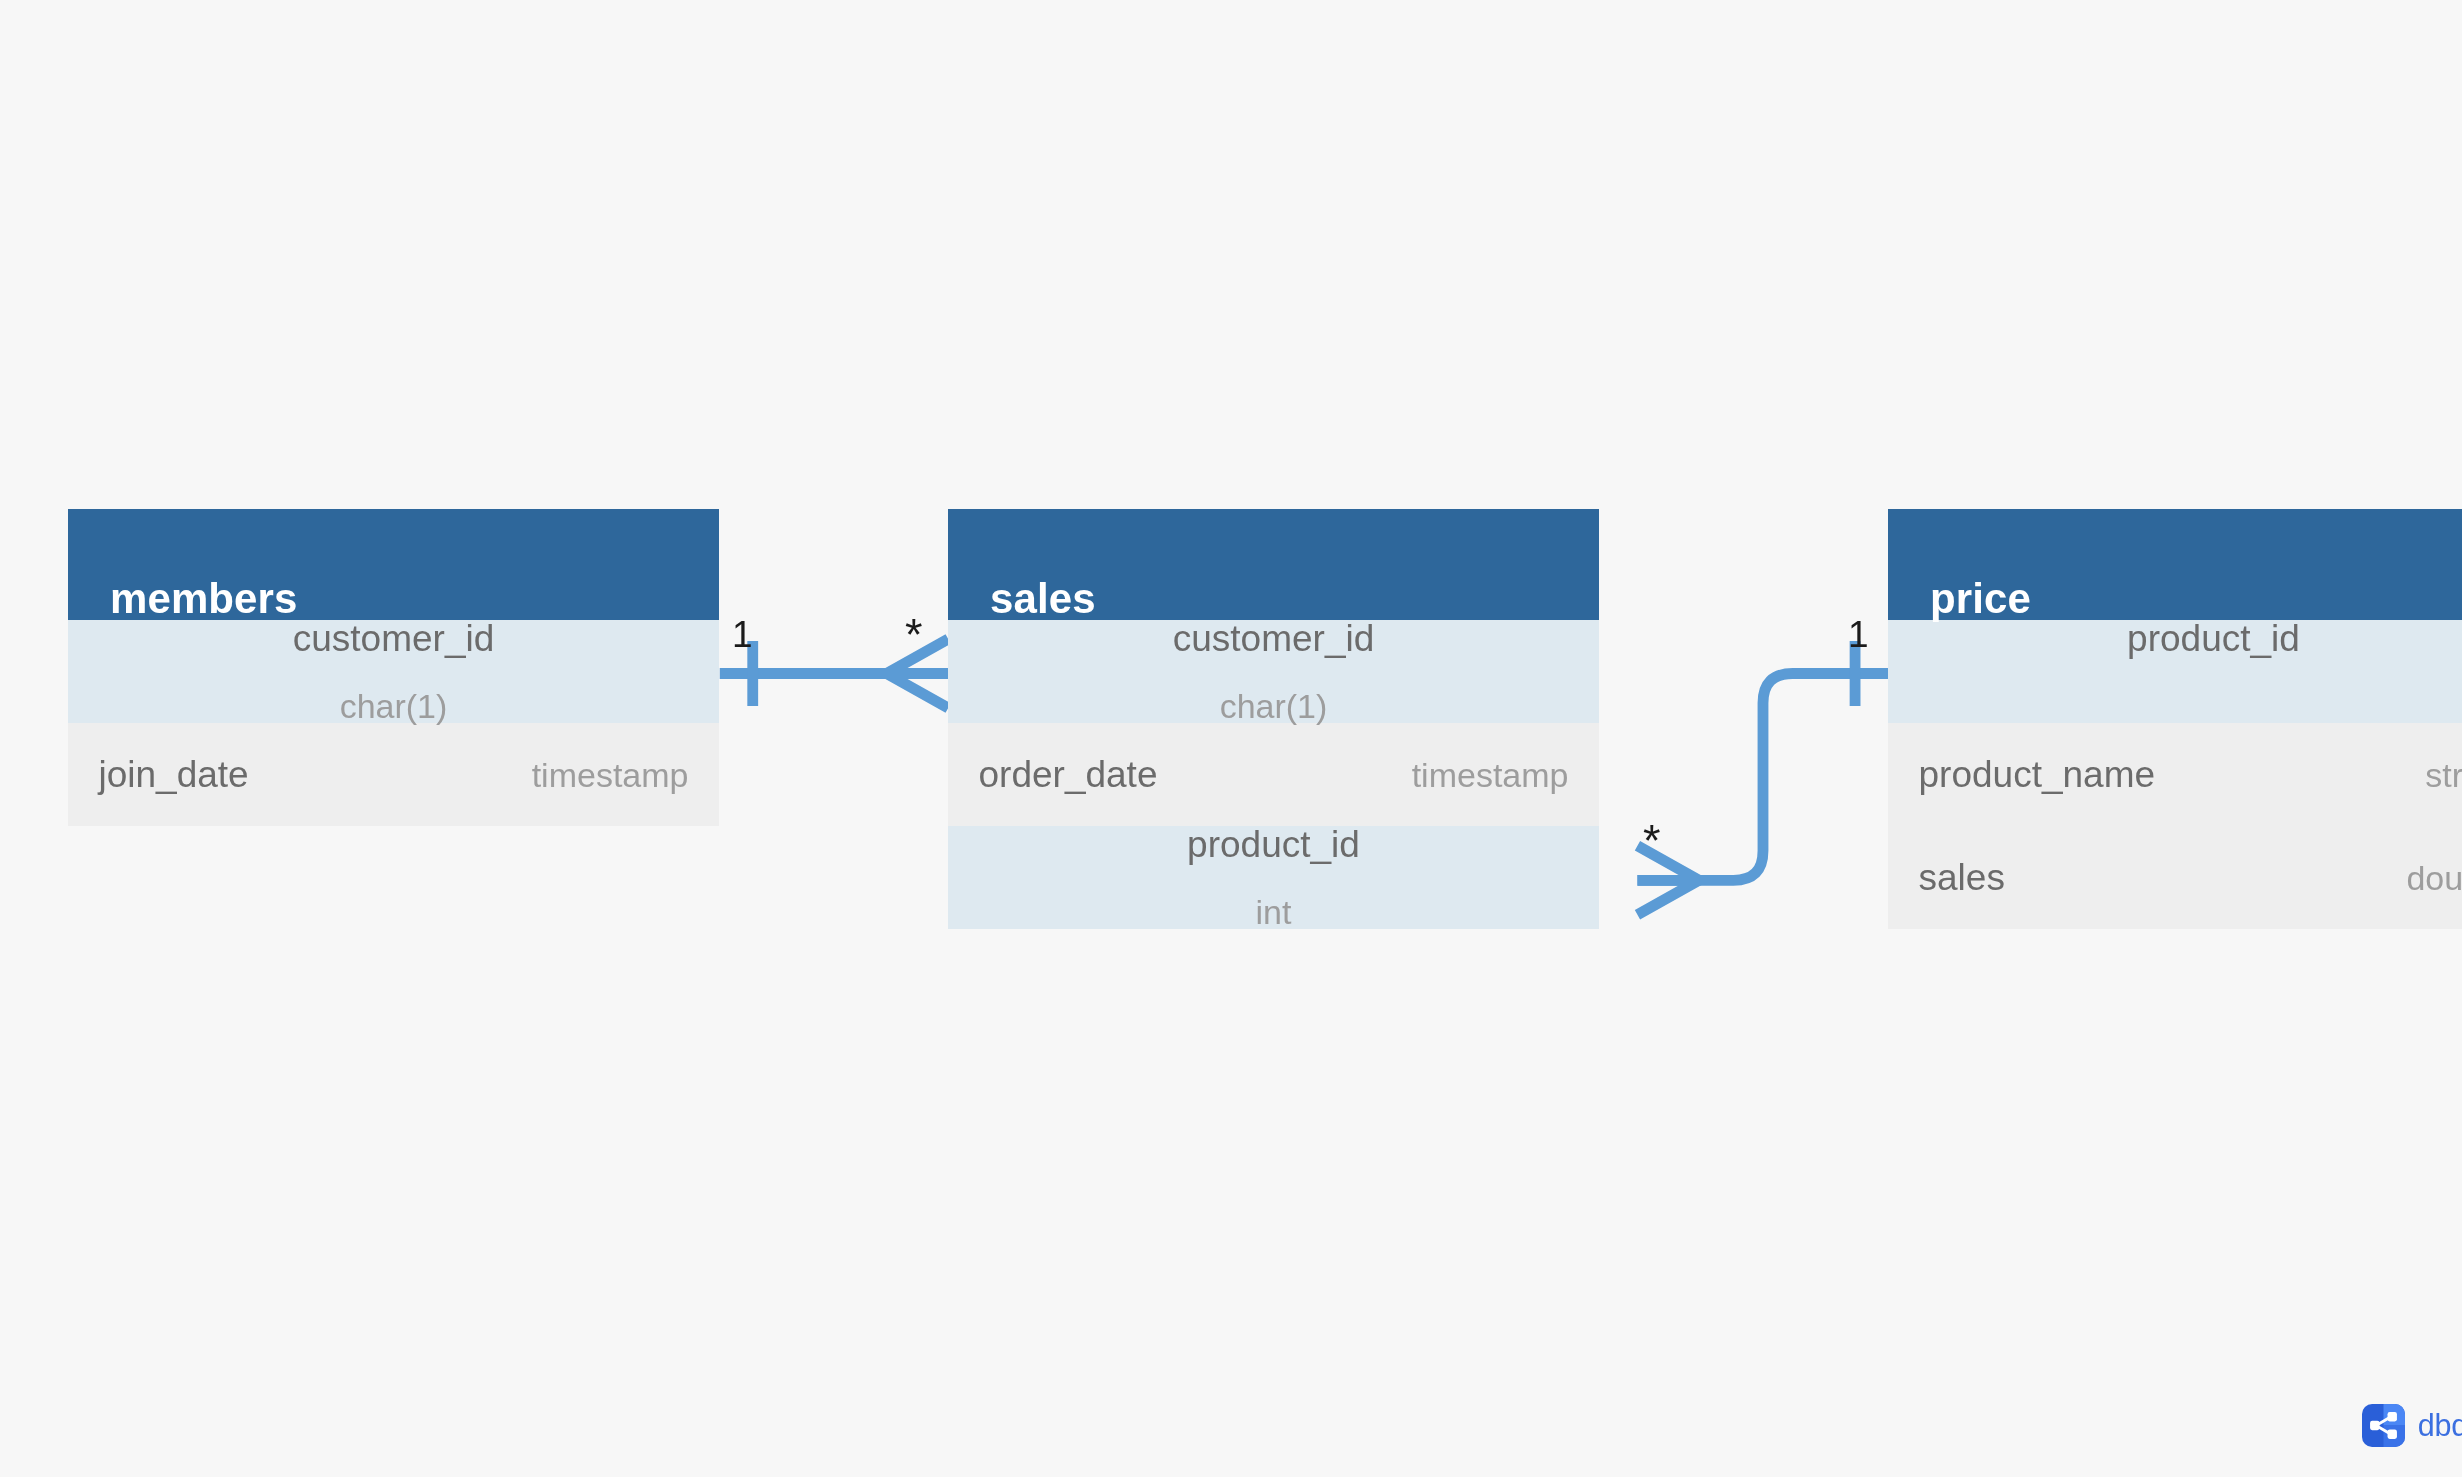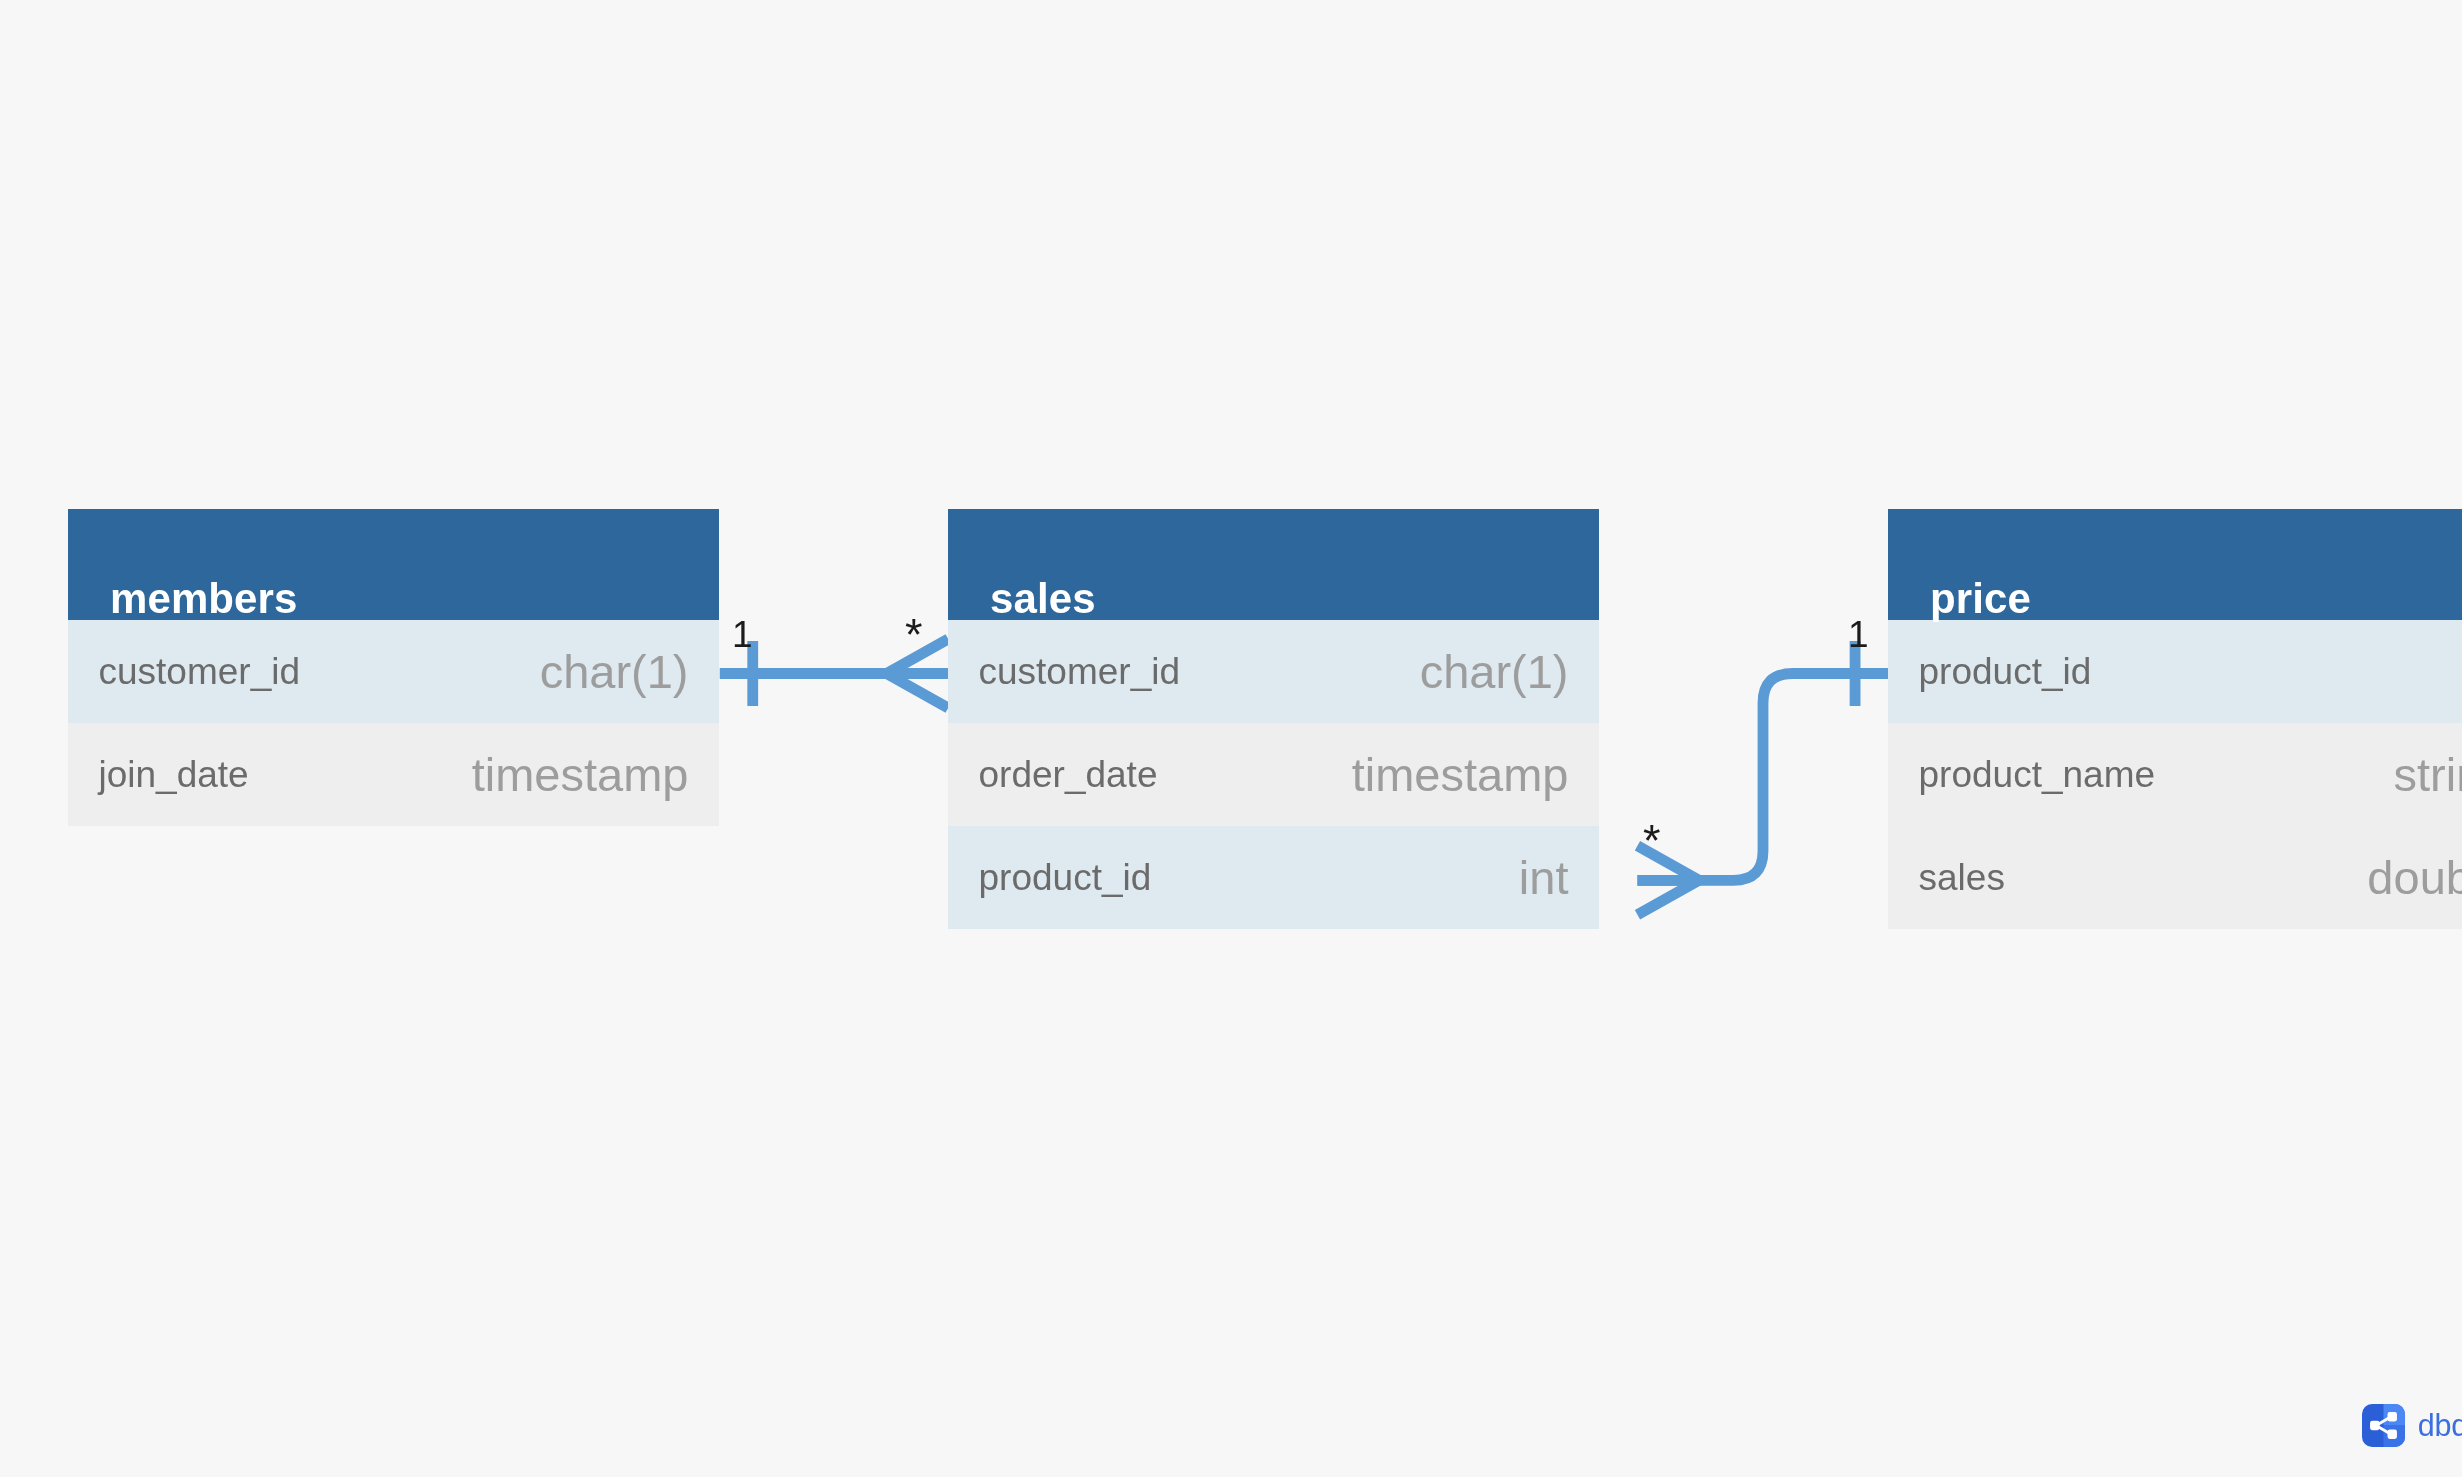--- a/index.html
+++ b/index.html
@@ -71,31 +71,31 @@
     line-height: 1;
   }
   .field-row {
     height: 103px;
     display: flex;
     align-items: center;
     justify-content: space-between;
     padding: 0 30.5px;
     box-sizing: border-box;
   }
-  .field-row.alt  { background: #dee9f0; }
+  .field-row.alt  { background: #dee9f0; flex-direction: column; }
   .field-row.base { background: #eeeeee; }
   .field-name {
     color: #6b6b6b;
     font-size: 37px;
     line-height: 1;
     white-space: nowrap;
   }
   .field-type {
     color: #9d9d9d;
-    font-size: 47px;
+    font-size: 34px;
     line-height: 1;
     white-space: nowrap;
   }
 
   
   #watermark {
     position: absolute;
     left: 2362px;
     top: 1404px;
     z-index: 4;

